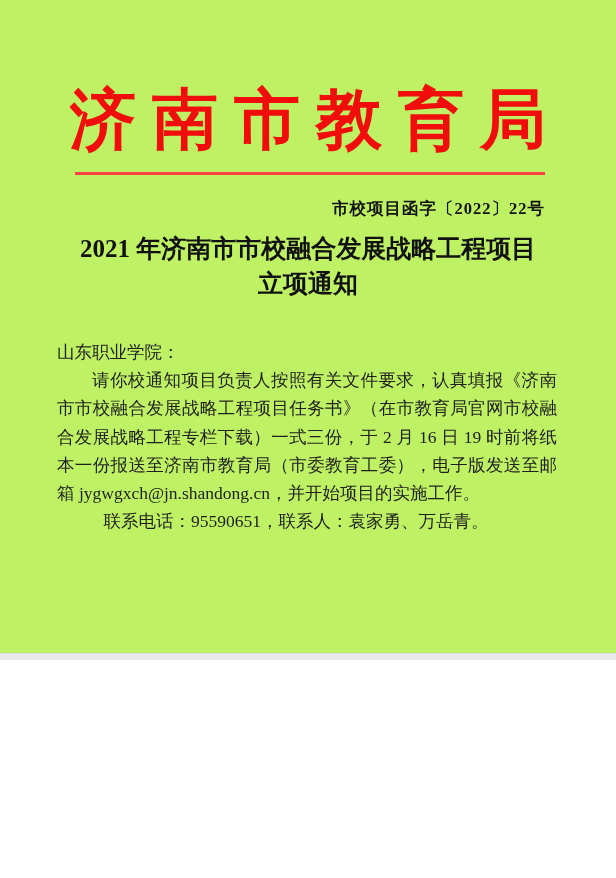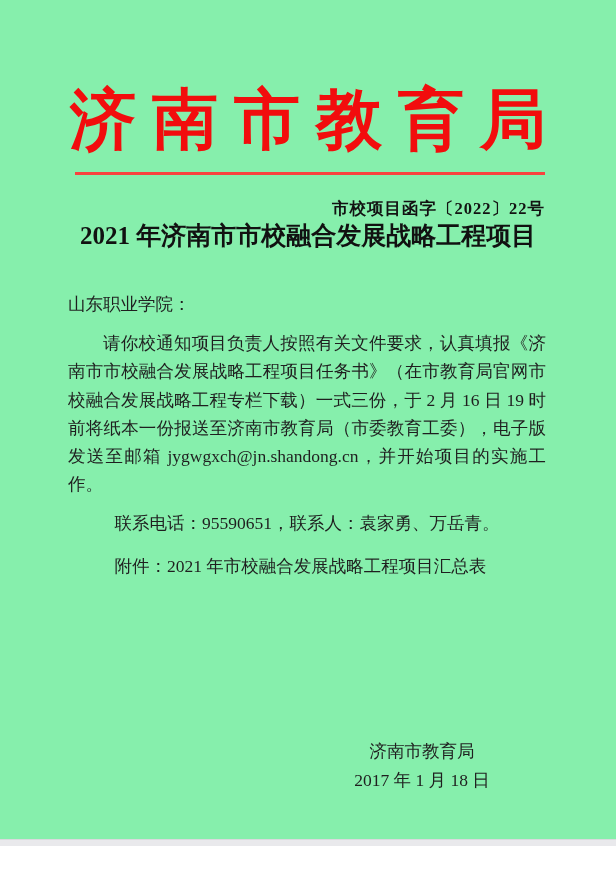--- a/index.html
+++ b/index.html
@@ -1,20 +1,20 @@
 <!DOCTYPE html>
 <html><head>
 <meta charset="utf-8">
 <style>
   html, body { margin: 0; padding: 0; background: #ffffff; }
   .page {
     position: relative;
     width: 616px;
-    height: 846px;
-    background: #86efac;
+    height: 660px;
+    background: #bef264;
     overflow: hidden;
     font-family: "Liberation Serif", "DejaVu Serif", serif;
     color: #1f1f1f;
   }
   .agency {
     padding-top: 84px;
     text-align: center;
     color: #f20d0d;
     font-weight: bold;
     font-size: 66px;
@@ -32,33 +32,34 @@
   .doc-number {
     margin: 25px 71px 0 4px;
     text-align: right;
     font-weight: bold;
     font-size: 16.5px;
     line-height: 18px;
     color: #121212;
     letter-spacing: 1px;
   }
   .title {
+    margin-top: 13px;
     text-align: center;
     font-weight: bold;
     font-size: 25px;
     line-height: 35px;
     color: #111111;
   }
   .body {
     margin: 37px 59px 0 57px;
     font-size: 17.5px;
     line-height: 28.2px;
     text-align: justify;
   }
-  .body p { margin: 11px; font-family: Liberation Serif, serif; }
+  .body p { margin: 0; font-family: Liberation Serif, serif; }
   .para { text-indent: 2em; }
   .contact { text-indent: 2.65em; }
   .attachment { margin-top: 14px !important; text-indent: 2.65em; }
   .signature {
     position: absolute;
     left: 327px;
     top: 737px;
     width: 190px;
     text-align: center;
     font-size: 17.5px;
@@ -82,27 +83,27 @@
 <div class="page">
 
   <div class="agency">济南市教育局</div>
 
   <div class="divider"></div>
 
   <div class="doc-number">市校项目函字〔2022〕22号</div>
 
   <div class="title">
     <div>2021 年济南市市校融合发展战略工程项目</div>
+    <div>立项通知</div>
   </div>
 
   <div class="body">
     <p class="recipient">山东职业学院：</p>
     <p class="para">请你校通知项目负责人按照有关文件要求，认真填报《济南市市校融合发展战略工程项目任务书》（在市教育局官网市校融合发展战略工程专栏下载）一式三份，于 2 月 16 日 19 时前将纸本一份报送至济南市教育局（市委教育工委），电子版发送至邮箱 jygwgxch@jn.shandong.cn，并开始项目的实施工作。</p>
     <p class="para contact">联系电话：95590651，联系人：袁家勇、万岳青。</p>
-    <p class="attachment">附件：2021 年市校融合发展战略工程项目汇总表</p>
   </div>
 
   <div class="signature">
     <div>济南市教育局</div>
     <div>2017 年 1 月 18 日</div>
   </div>
 
   <div class="bottom-strip"></div>
 
 </div>

